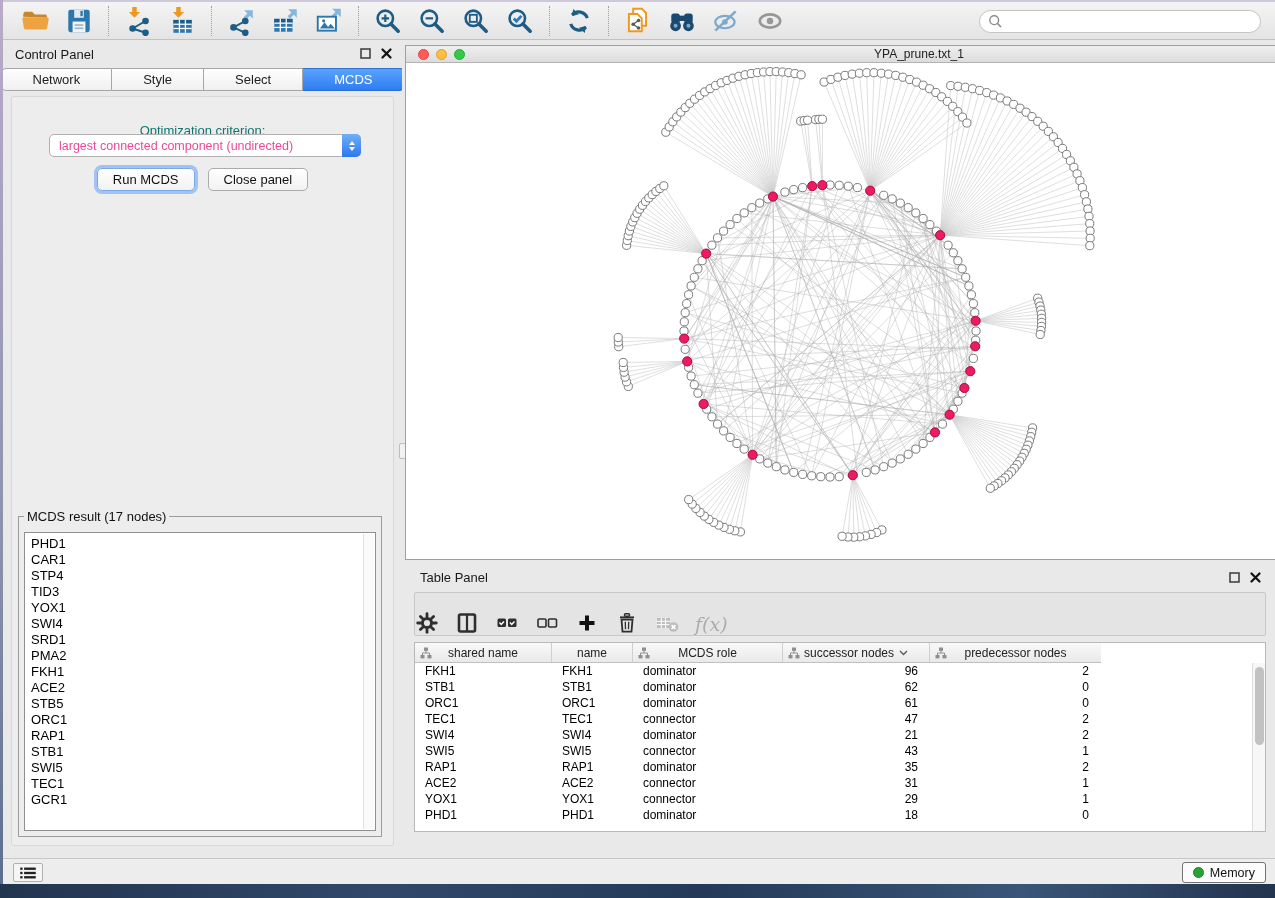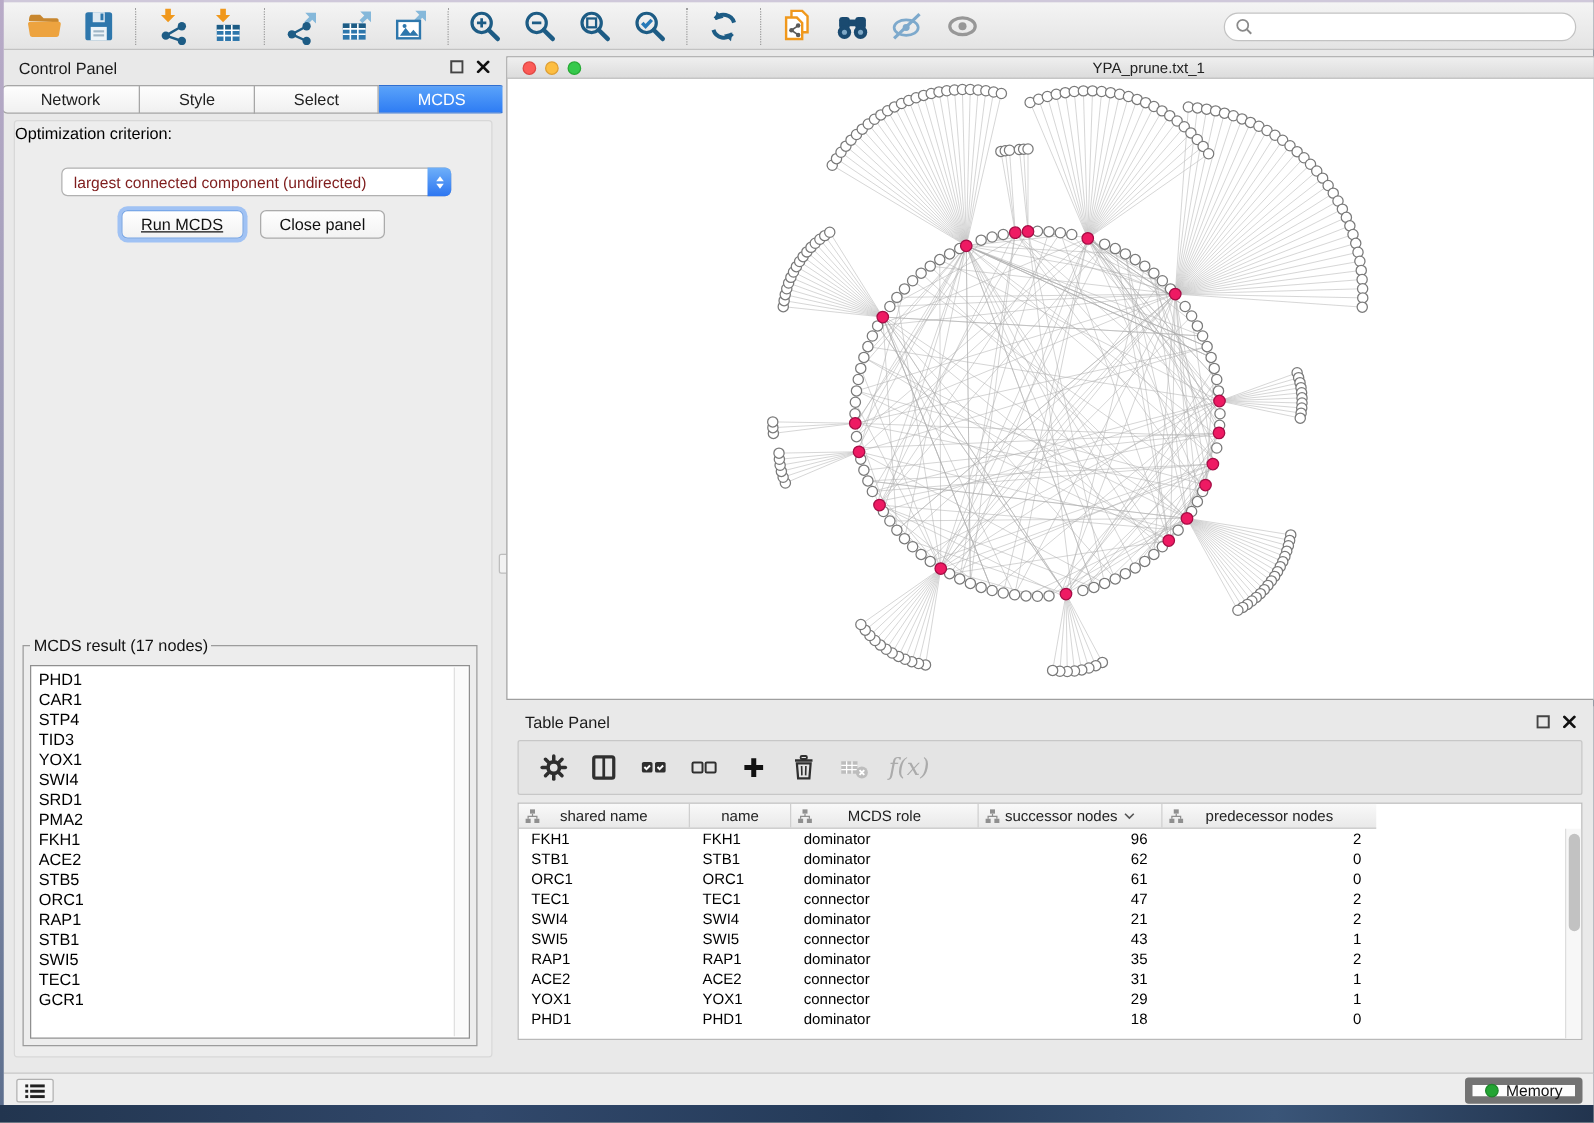--- a/index.html
+++ b/index.html
@@ -27,34 +27,34 @@
   .panel-title{font-size:13px;color:#1a1a1a;}
   .panel-ticons{position:absolute;right:10px;top:8px;display:flex;gap:10px;align-items:center;}
   .seg{display:flex;justify-content:center;}
   .seg .tab{height:23px;line-height:21px;padding:0 31px;background:linear-gradient(#fefefe,#f0f0f0);
             border:1px solid #a6a6a6;border-left-width:0;font-size:13px;color:#222;text-align:center;}
   .seg .tab:first-child{border-left-width:1px;border-radius:5px 0 0 5px;}
   .seg .tab:last-child{border-radius:0 5px 5px 0;}
   .seg .tab.active{background:linear-gradient(#5aa3fa,#2e7cf3);border-color:#2e6fd2;color:#fff;}
   .cp-content{position:absolute;left:8px;right:8px;top:56px;bottom:12px;
               background:#ededed;border:1px solid #d8d8d8;border-radius:3px;}
-  .opt-label{position:absolute;left:0;right:0;top:2px;font-size:13px;color:#000000;}
+  .opt-label{position:absolute;left:0;right:0;top:26px;text-align:center;font-size:13px;color:#0f766e;}
   .combo{position:absolute;left:37px;top:37px;width:312px;height:23px;background:#fff;
          border:1px solid #b1b1b1;border-radius:5px;display:flex;align-items:center;}
-  .combo-text{flex:1;padding-left:9px;font-size:12.5px;color:#7f1d1d;white-space:nowrap;overflow:hidden;}
+  .combo-text{flex:1;padding-left:9px;font-size:12.5px;color:#ec4899;white-space:nowrap;overflow:hidden;}
   .combo-cap{width:19px;height:23px;margin:-1px -1px -1px 0;border-radius:0 5px 5px 0;
              background:linear-gradient(#6fb0f9,#2d76f1);display:flex;flex-direction:column;
              align-items:center;justify-content:center;gap:2px;}
   .combo-cap i{width:0;height:0;border-left:3.5px solid transparent;border-right:3.5px solid transparent;}
   .combo-cap .up{border-bottom:4px solid #fff;}
   .combo-cap .dn{border-top:4px solid #fff;}
   .btnrow{position:absolute;left:0;right:0;top:71px;display:flex;justify-content:center;gap:13px;}
   .pbtn{height:23px;line-height:21px;padding:0 15px;font-size:13px;color:#111;
         background:linear-gradient(#ffffff,#f2f2f2);border:1px solid #ababab;border-radius:5px;}
-  .pbtn.focused{box-shadow:0 0 0 3px rgba(96,158,250,.55);border-color:#7aa8e8;text-decoration:underline;}
+  .pbtn.focused{box-shadow:0 0 0 3px rgba(96,158,250,.55);border-color:#7aa8e8;}
   .result-group{position:absolute;left:6px;right:11px;top:412px;bottom:8px;
                 border:1px solid #9c9c9c;margin:0;padding:0;}
   .result-group legend{font-size:13px;color:#111;margin-left:5px;padding:0 3px;}
   .result-list{position:absolute;left:5px;right:5px;top:8px;bottom:5px;background:#fff;
                border:1px solid #8f8f8f;overflow:hidden;padding:3px 0 0 6px;}
   .result-list .item{font-size:13px;line-height:16px;color:#000;}
   .result-scroll{position:absolute;top:1px;bottom:1px;right:1px;width:11px;background:#fafafa;
                  border-left:1px solid #e0e0e0;}
   
   .vsplit{position:absolute;left:402px;top:40px;width:3px;height:818px;background:#e9e9e9;}
@@ -68,22 +68,22 @@
   .traffic{position:absolute;left:12px;top:3px;display:flex;gap:7px;}
   .light{width:11px;height:11px;border-radius:50%;}
   .light.red{background:#fc5b57;border:1px solid #df4744;}
   .light.yellow{background:#fdbe41;border:1px solid #de9f34;}
   .light.green{background:#35c94b;border:1px solid #27aa35;}
   .net-title{position:absolute;left:0;right:0;top:1px;text-align:center;font-size:12px;color:#222;}
   #netsvg{position:absolute;left:0;top:17px;width:868px;height:496px;}
   
   .tpanel{position:absolute;left:405px;top:565px;width:870px;height:293px;background:#e9e9e9;}
   .tp-toolbar{position:absolute;left:9px;right:9px;top:27px;height:44px;background:#e4e4e4;
-              border:1px solid #c7c7c7;border-radius:2px;display:flex;align-items:center;
-              gap:16px;padding-left:16px;}
+              border:1px solid #c7c7c7;border-radius:2px;display:flex;align-items:flex-end;
+              gap:16px;}
   .tti{width:24px;height:24px;flex:0 0 auto;}
   .fx-label{font-size:19px;font-family:"DejaVu Serif",serif;font-style:italic;color:#ababab;}
   .ttable{position:absolute;left:9px;right:9px;top:77px;height:190px;background:#fff;
           border:1px solid #b9b9b9;overflow:hidden;}
   .thead{position:absolute;left:0;top:0;width:686px;height:20px;display:grid;
          grid-template-columns:137px 81px 150px 147px 171px;
          background:linear-gradient(#f9f9f9,#e9e9e9);border-bottom:1px solid #c0c0c0;}
   .th{display:flex;align-items:center;justify-content:center;position:relative;
       border-right:1px solid #cfcfcf;font-size:12px;color:#222;gap:5px;}
   .th .orgicon{position:absolute;left:5px;top:4px;}
@@ -94,21 +94,21 @@
   .td.num{text-align:right;padding-right:12px;}
   .tscroll{position:absolute;right:0;top:20px;bottom:0;width:13px;background:#f7f7f7;
            border-left:1px solid #ddd;}
   .tthumb{position:absolute;left:2px;top:4px;width:9px;height:78px;background:#c2c2c2;border-radius:5px;}
   .tp-tabs{position:absolute;left:0;right:0;top:267px;display:flex;justify-content:center;}
   
   .statusbar{position:absolute;left:3px;right:0;top:858px;height:26px;background:#ededed;
              border-top:1px solid #c6c6c6;}
   .listbtn{position:absolute;left:10px;top:4px;width:30px;height:19px;background:#f5f5f5;
            border:1px solid #b0b0b0;border-radius:2px;display:flex;align-items:center;justify-content:center;}
-  .membtn{position:absolute;right:9px;top:3px;height:21px;background:#fcfcfc;border:6px solid #737373;
+  .membtn{position:absolute;right:9px;top:3px;height:21px;background:#fcfcfc;border:1px solid #737373;
           border-radius:3px;display:flex;align-items:center;padding:0 10px;font-size:12.5px;color:#111;gap:6px;}
   .memdot{width:11px;height:11px;border-radius:50%;background:#23a433;border:1px solid #1c8429;}
 </style>
 </head>
 <body>
 
 <div id="app">
   <div class="edge-top"></div>
 
   <div class="toolbar">

